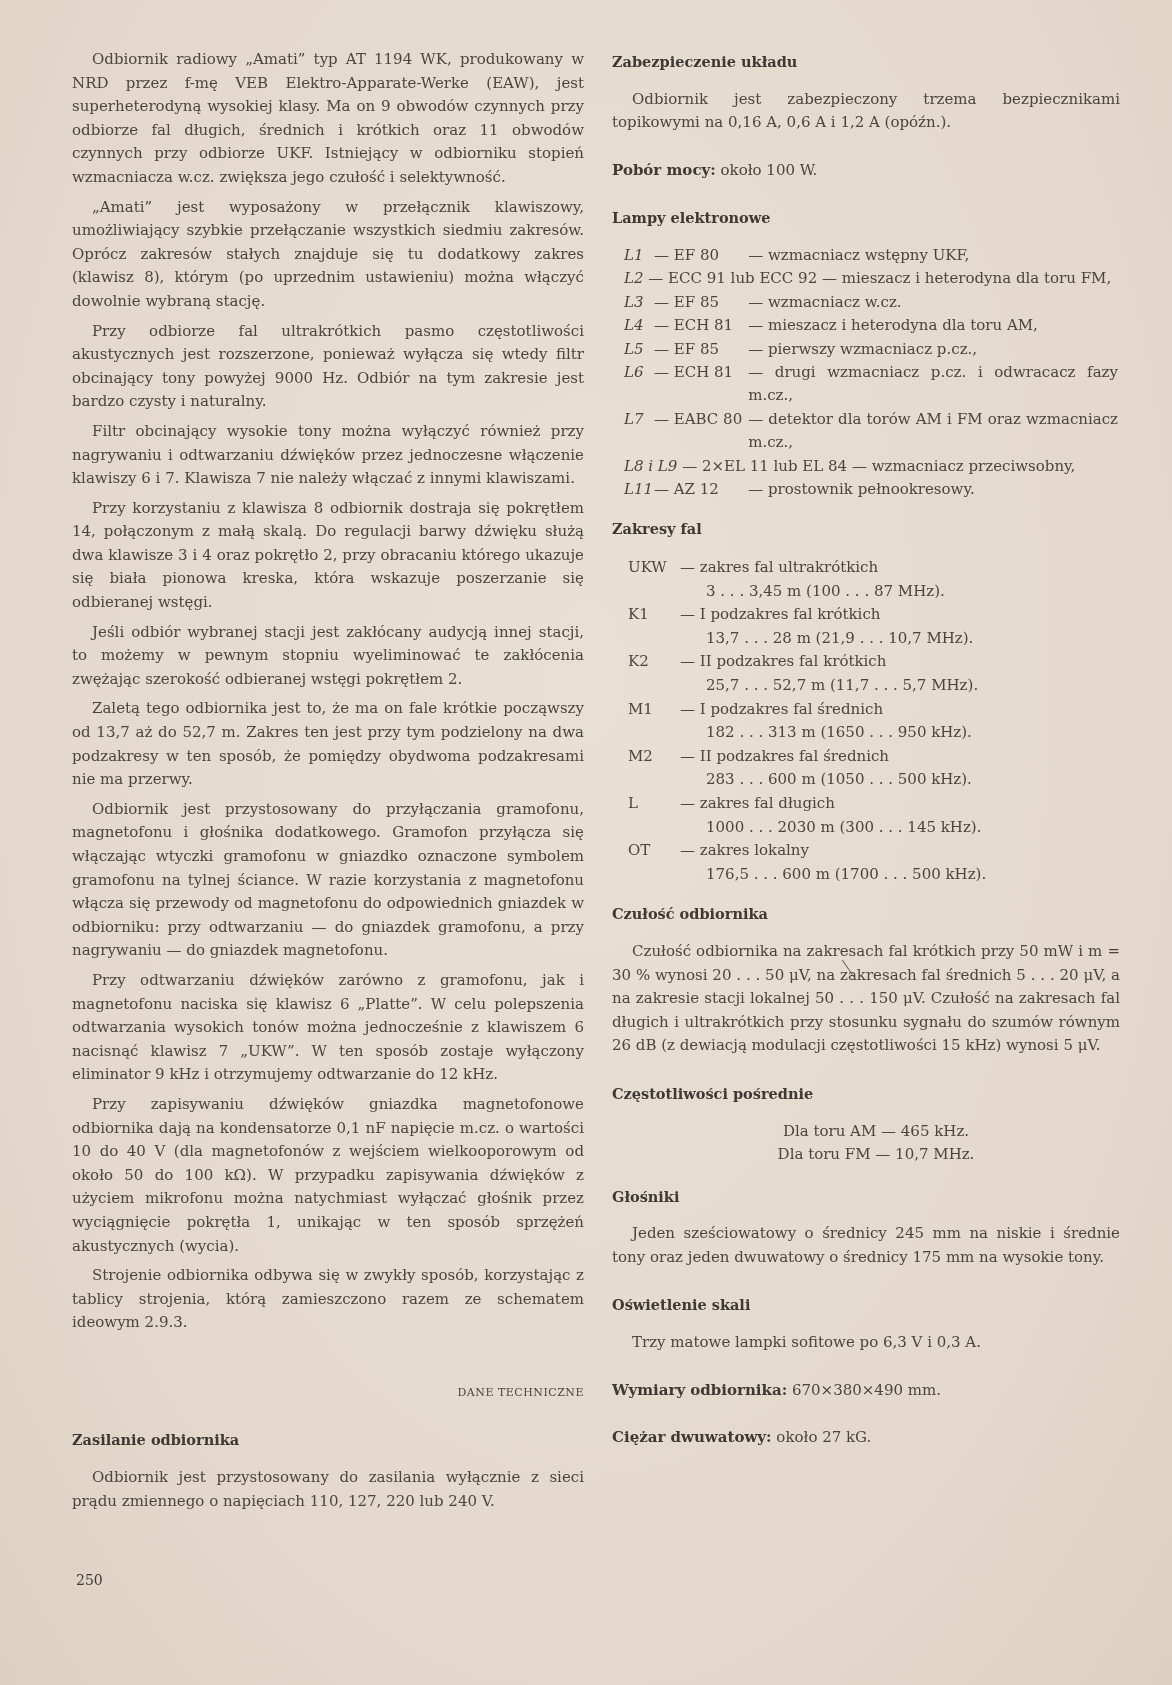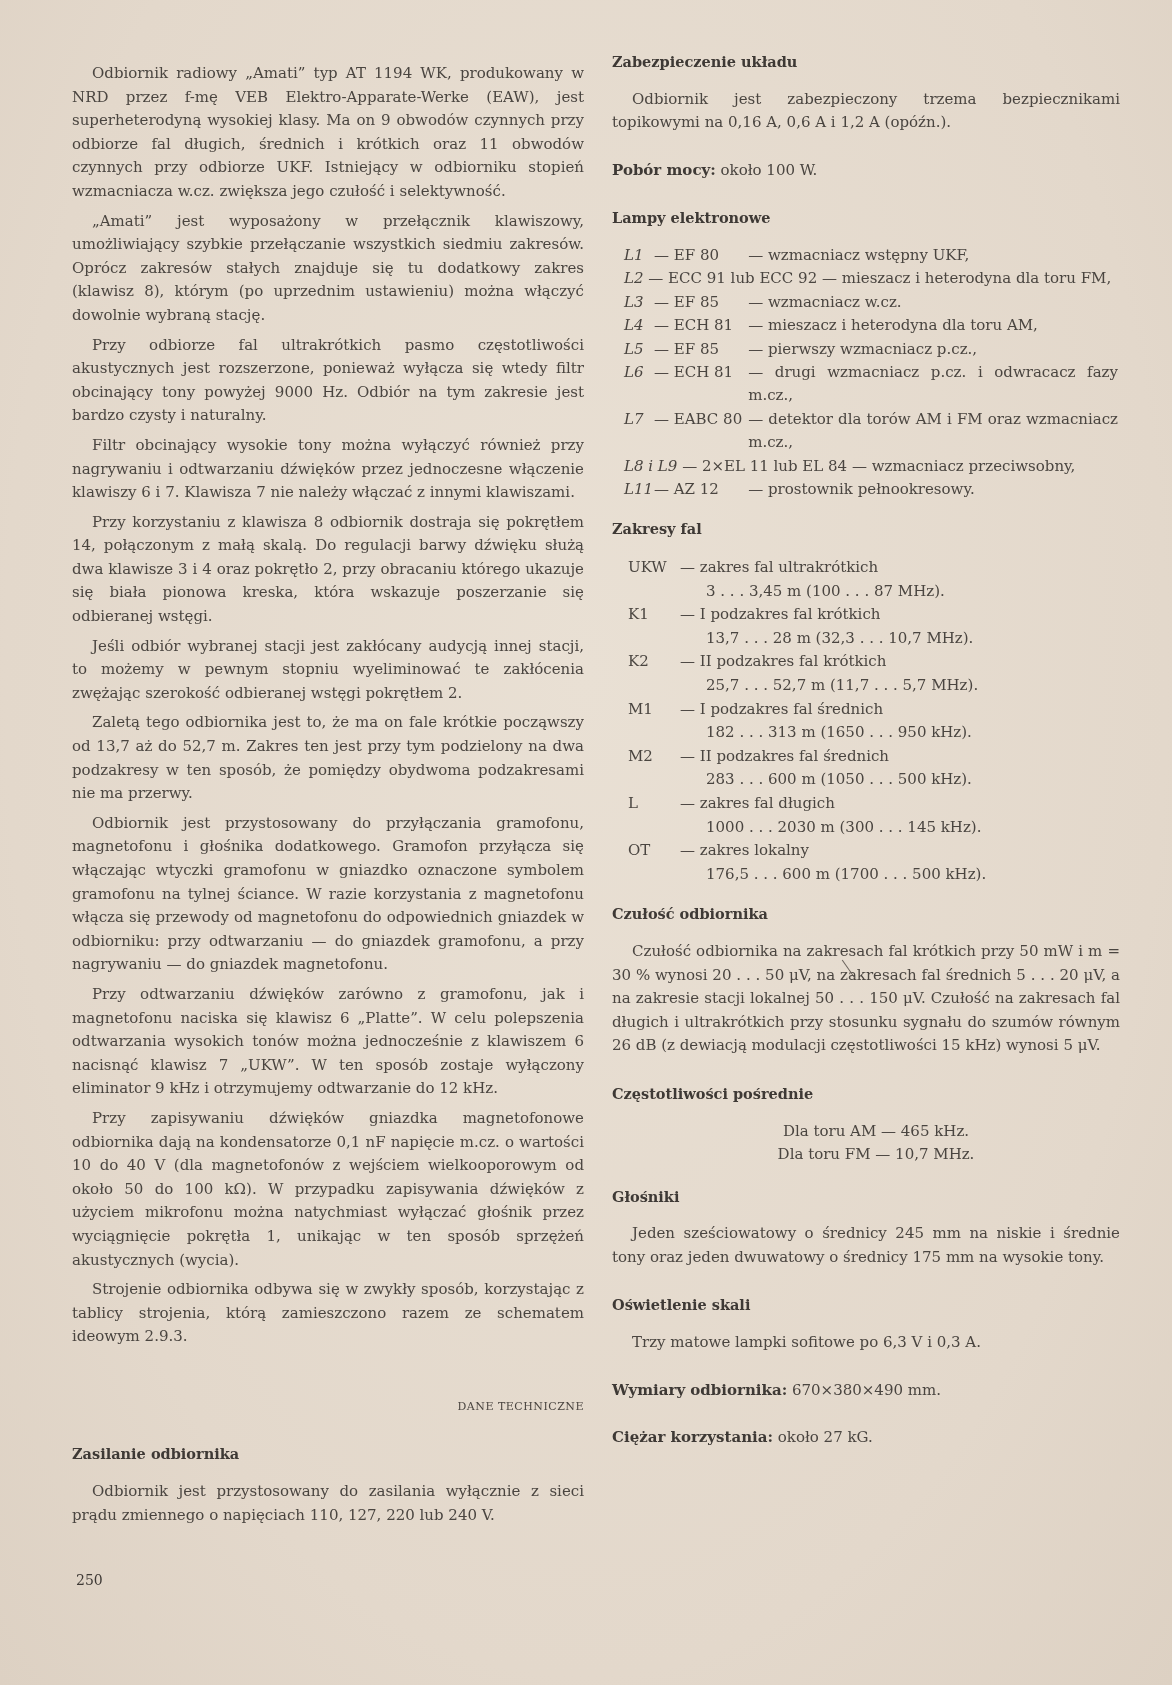--- a/index.html
+++ b/index.html
@@ -9,21 +9,21 @@
       font-family: "DejaVu Serif", "Liberation Serif", serif;
       color: #4a4540;
       position: relative;
       overflow: hidden;
     }
     .page {
       position: absolute; left: 0; top: 0; width: 1172px; height: 1685px;
       background: radial-gradient(ellipse at 50% 40%, #e9e0d4 0%, #e3d8cb 70%, #ddd1c3 100%);
     }
     .col {
-      position: absolute; top: 62px;
+      position: absolute; top: 48px;
       font-size: 15px; line-height: 23.6px;
     }
     .col-left { left: 72px; width: 512px; }
     .col-right { left: 612px; width: 508px; top: 50px; }
     p {
       margin: 0 0 6px 0;
       text-align: justify;
       text-indent: 20px;
       hyphens: none;
     }
@@ -149,21 +149,21 @@
             <td class="band-dash"></td>
             <td>3 . . . 3,45 m (100 . . . 87 MHz).</td>
           </tr>
           <tr>
             <td class="band-code">K1</td>
             <td colspan="2">— I podzakres fal krótkich</td>
           </tr>
           <tr>
             <td></td>
             <td class="band-dash"></td>
-            <td>13,7 . . . 28 m (32,3 . . . 10,7 MHz).</td>
+            <td>13,7 . . . 28 m (21,9 . . . 10,7 MHz).</td>
           </tr>
           <tr>
             <td class="band-code">K2</td>
             <td colspan="2">— II podzakres fal krótkich</td>
           </tr>
           <tr>
             <td></td>
             <td class="band-dash"></td>
             <td>25,7 . . . 52,7 m (11,7 . . . 5,7 MHz).</td>
           </tr>
@@ -219,19 +219,19 @@
     <p>Jeden sześciowatowy o średnicy 245 mm na niskie i średnie tony oraz jeden dwuwatowy o średnicy 175 mm na wysokie tony.</p>
     <div class="gap"></div>
 
     <div class="heading">Oświetlenie skali</div>
     <p>Trzy matowe lampki sofitowe po 6,3 V i 0,3 A.</p>
     <div class="gap"></div>
 
     <p style="text-indent:0"><span class="inline-label">Wymiary odbiornika:</span><span> 670×380×490 mm.</span></p>
     <div class="gap"></div>
 
-    <p style="text-indent:0"><span class="inline-label">Ciężar korzystania:</span><span> około 27 kG.</span></p>
+    <p style="text-indent:0"><span class="inline-label">Ciężar dwuwatowy:</span><span> około 27 kG.</span></p>
   </div>
 
   <div class="scratch"></div>
 
   <div class="page-number">250</div>
 </div>
 
 </body></html>

